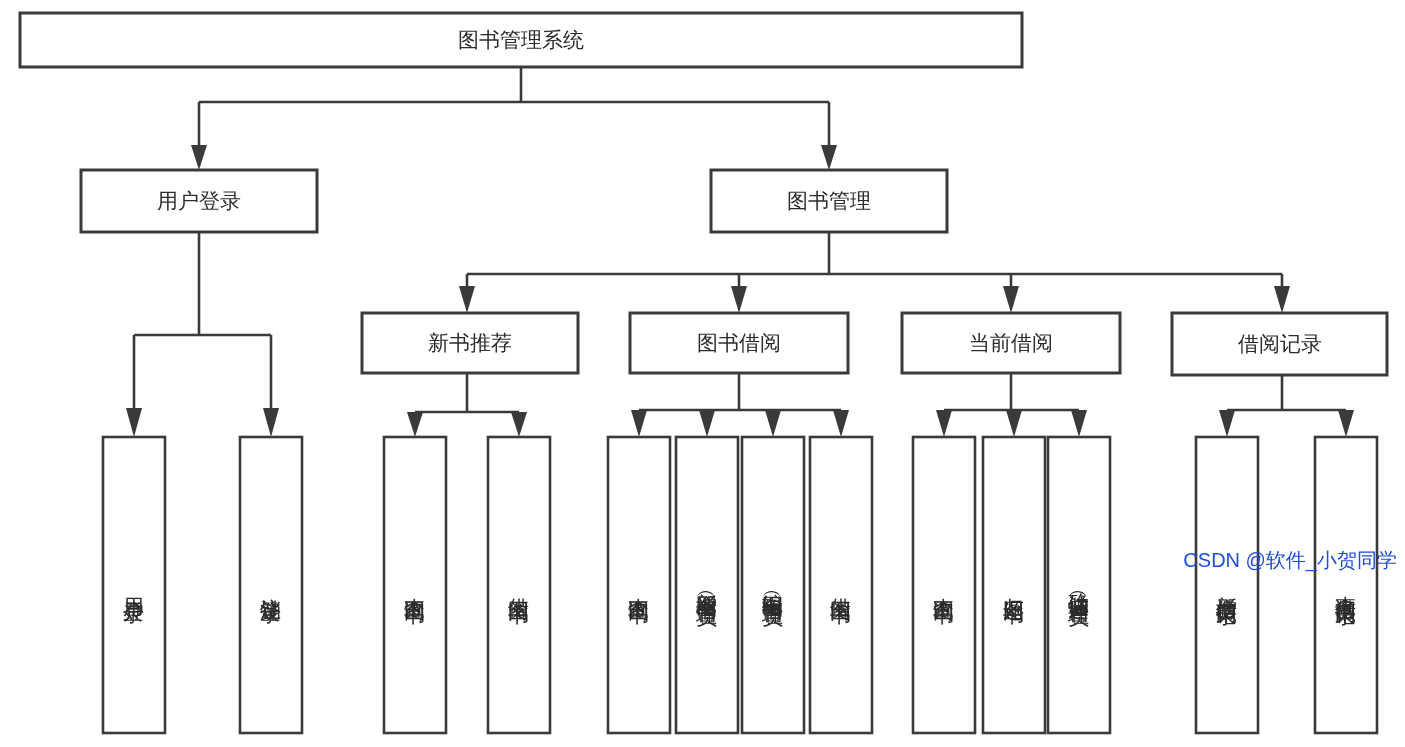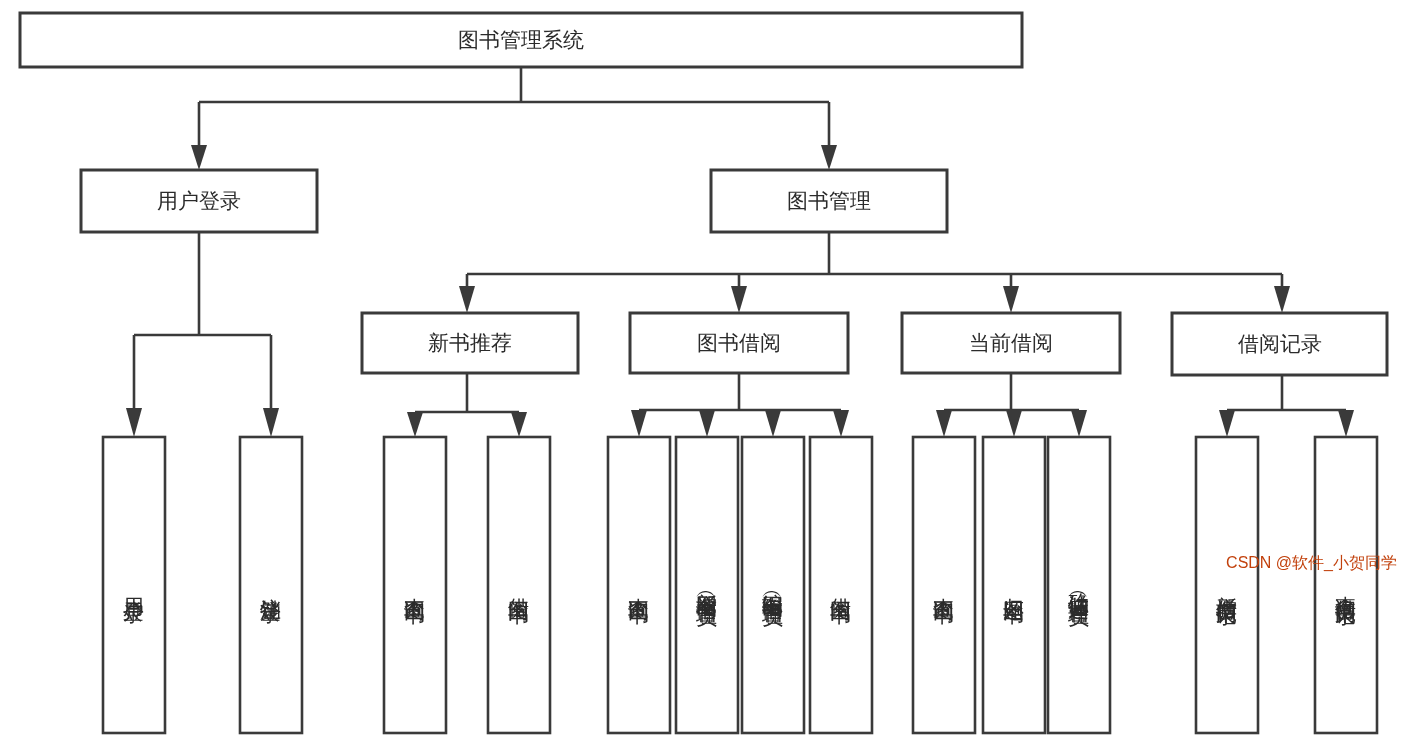--- a/index.html
+++ b/index.html
@@ -64,22 +64,22 @@
     align-items: center;
     justify-content: center;
     line-height: 1;
     white-space: nowrap;
   }
   .watermark {
     position: absolute;
     right: 8px;
     bottom: 4px;
     font-family: "Liberation Sans", "DejaVu Sans", sans-serif;
-    font-size: 16px;
-    color: #c2410c;
+    font-size: 20px;
+    color: #1d4ed8;
     white-space: nowrap;
     pointer-events: none;
   }
 </style>
 </head>
 <body>
 
 <div id="diagram-root">
 
   <svg id="flow" viewBox="0 0 1405 747" xmlns="http://www.w3.org/2000/svg">

